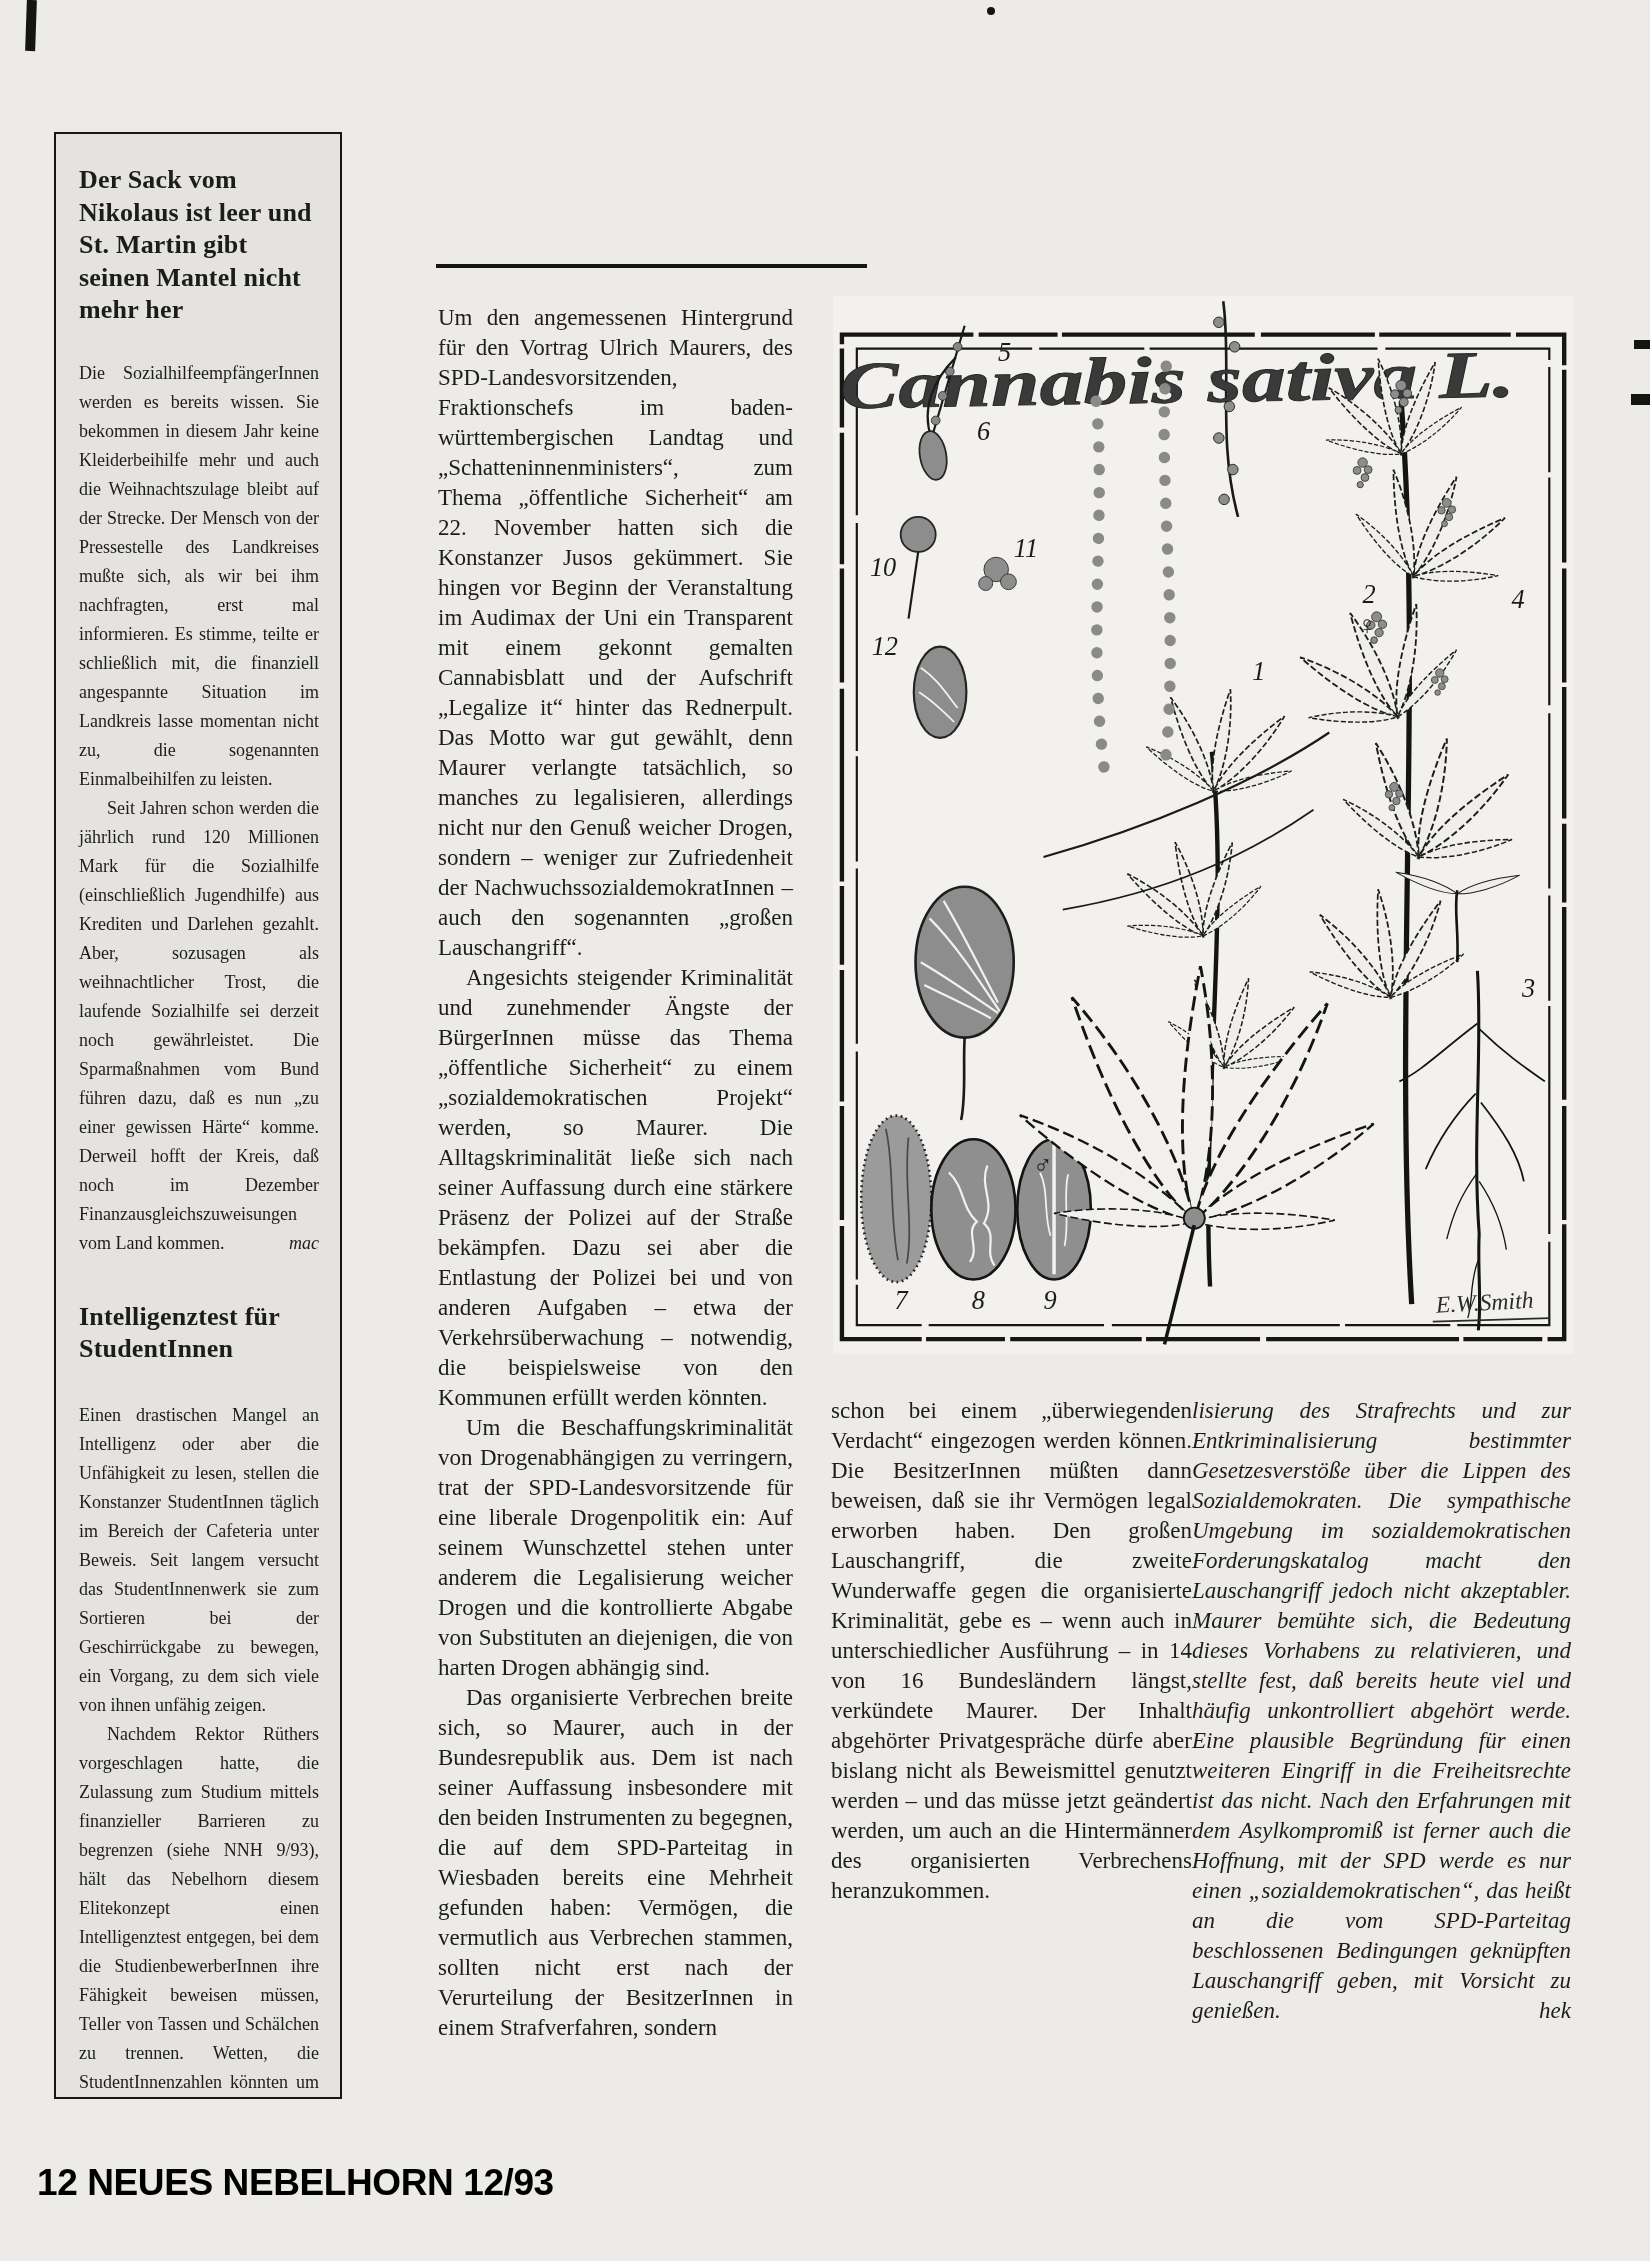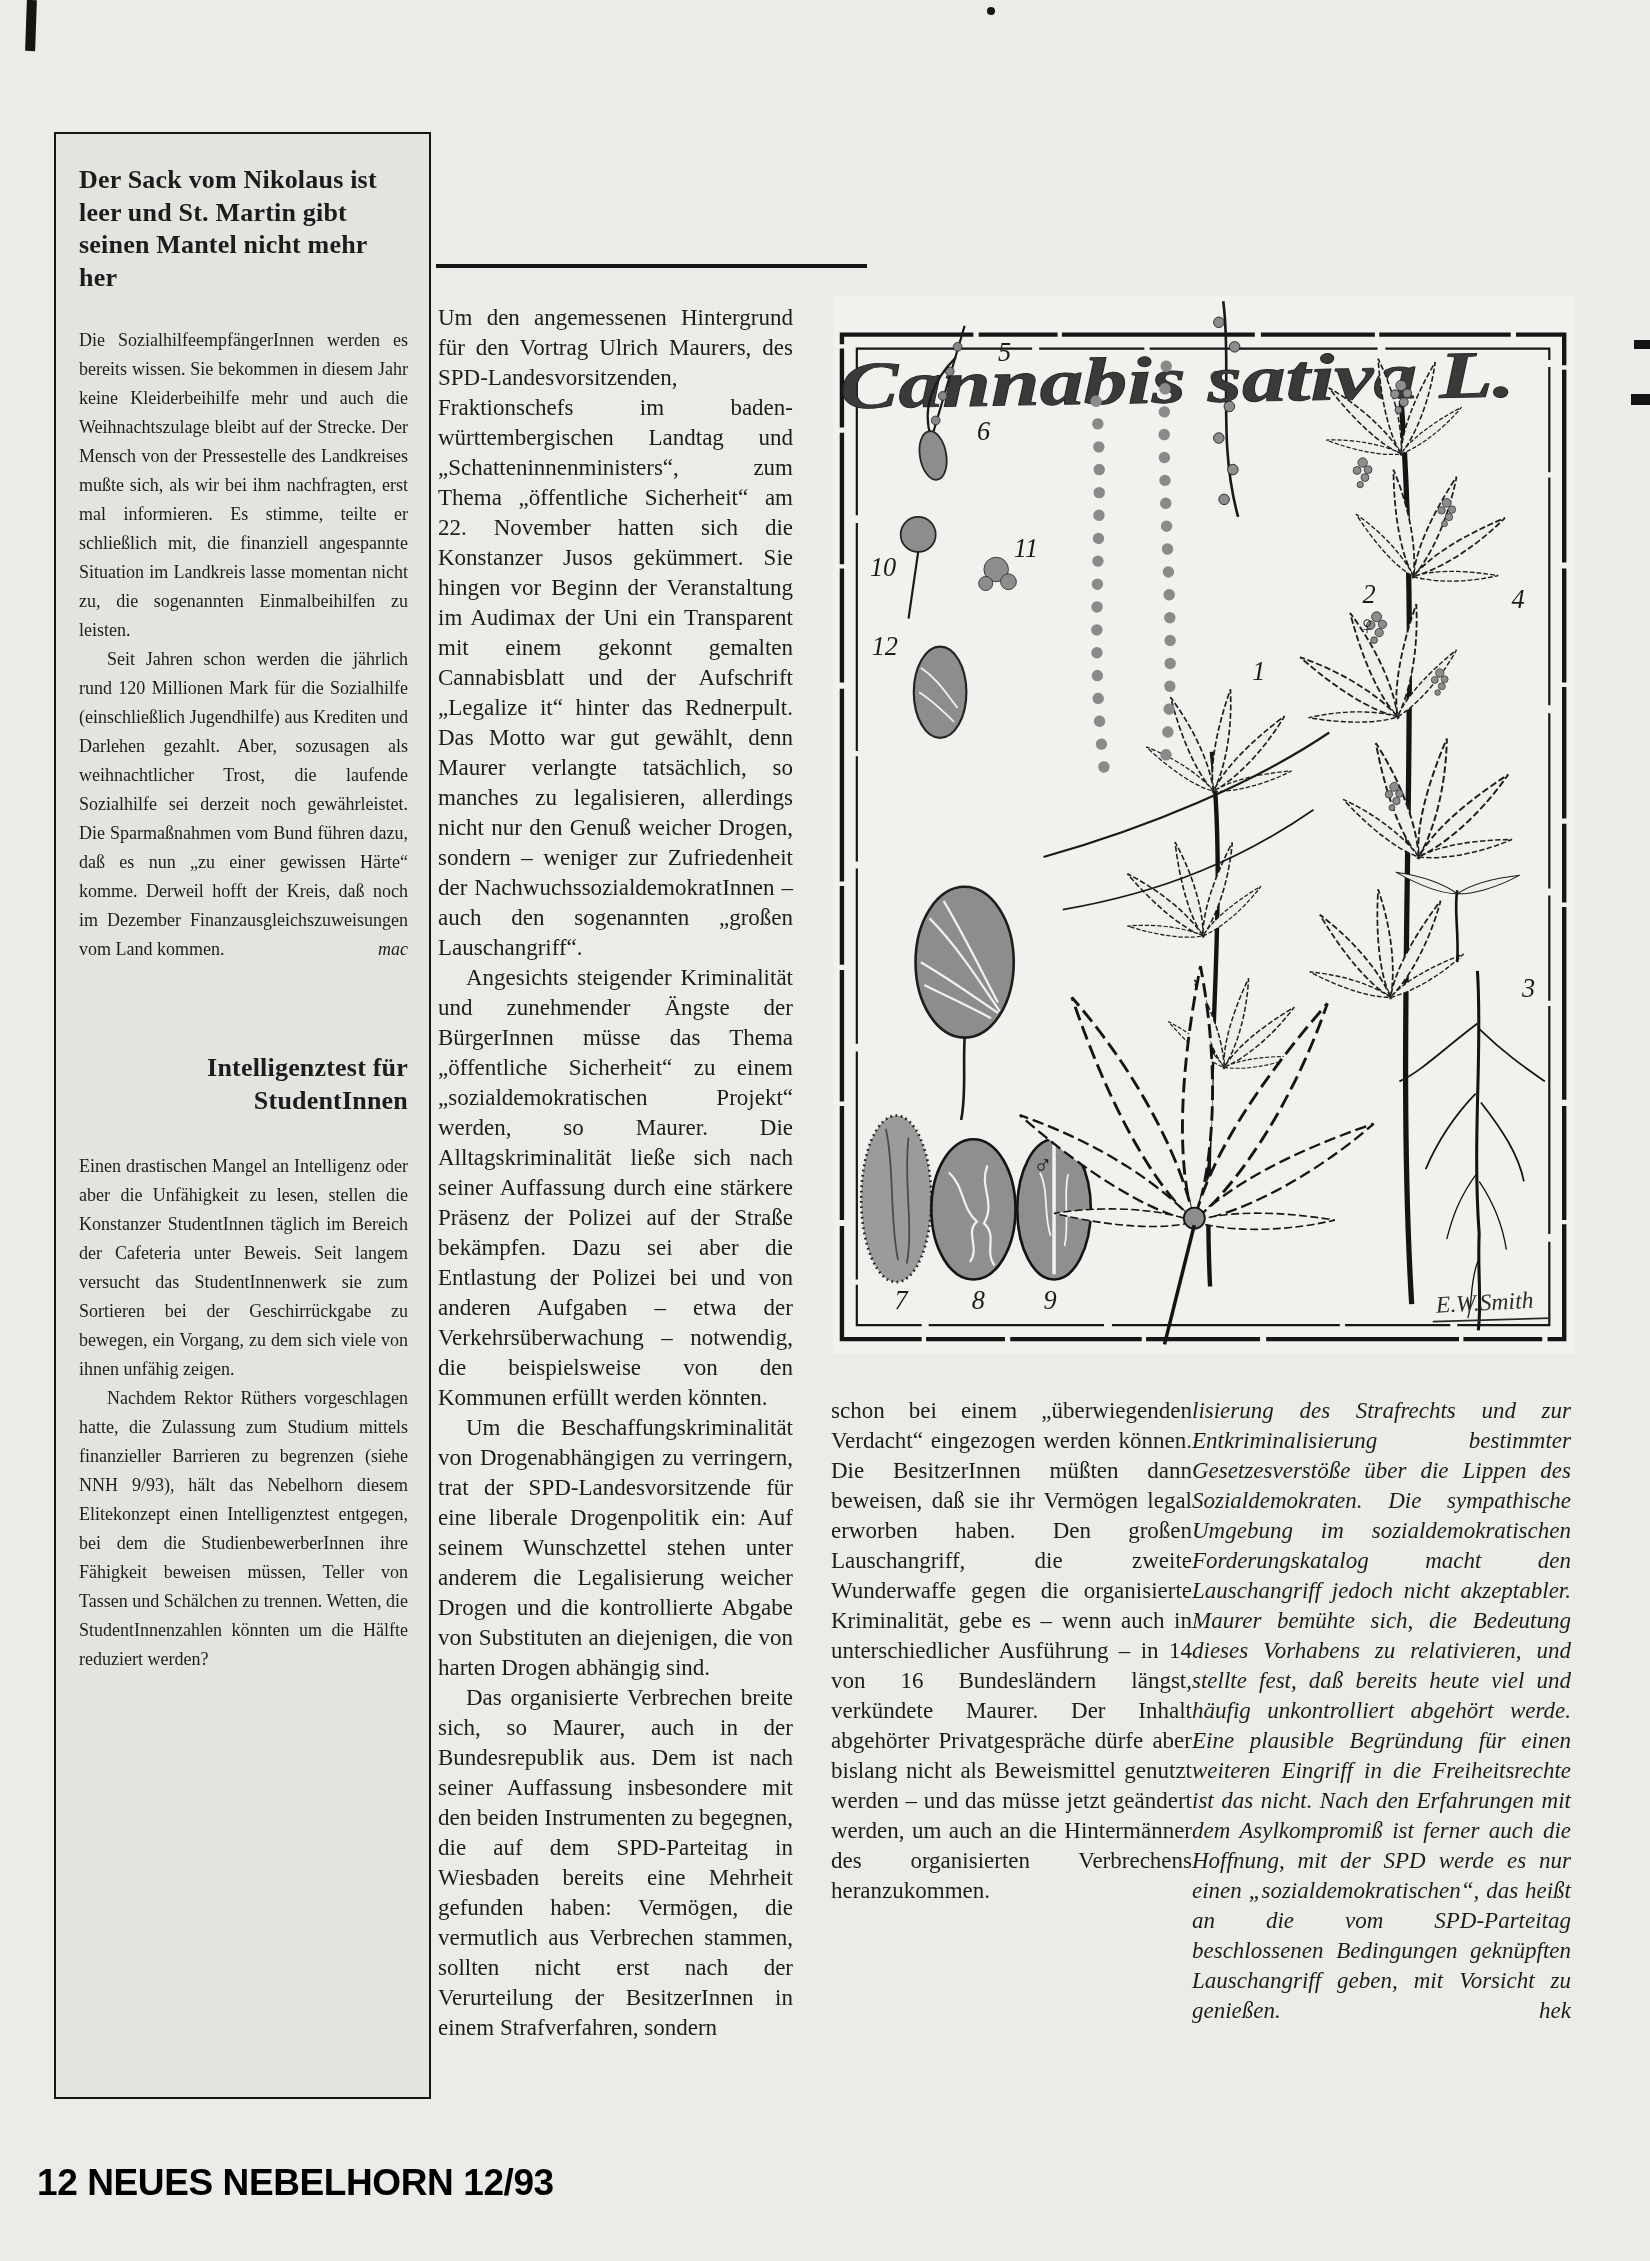--- a/index.html
+++ b/index.html
@@ -14,29 +14,29 @@
   }
   
   .artifact{position:absolute;background:#141414;}
   .a-corner{left:26px;top:0;width:9.6px;height:51px;transform:rotate(2deg);}
   .a-dot{left:987px;top:7px;width:8px;height:8px;border-radius:50%;}
   .a-dash1{left:1634px;top:340px;width:16px;height:8.8px;}
   .a-dash2{left:1631px;top:394px;width:19px;height:10.5px;}
 
   
   .sidebar-box{
-    position:absolute;left:54px;top:132px;width:377px;height:1967px;
+    position:absolute;left:54px;top:132px;width:288px;height:1967px;
     box-sizing:border-box;border:2.6px solid #161616;background:#e5e3df;
     padding:30px 21px 0 23px;overflow:hidden;
   }
   .sb-heading{
     font-size:26px;line-height:1.25;font-weight:bold;margin:0 0 32px 0;
     letter-spacing:0.2px;
   }
-  .sb-heading2{margin-top:88px;margin-bottom:35px;text-align:right;}
+  .sb-heading2{margin-top:43px;margin-bottom:35px;}
   .bp{font-size:18px;line-height:29px;text-align:justify;margin:0;
       overflow-wrap:break-word;}
   .bp + .bp{text-indent:28px;}
   .sig{float:right;font-style:italic;padding-left:12.3px;}
 
   
   .kicker{
     position:absolute;left:438px;top:130px;width:1149px;
     font-size:32px;font-weight:bold;letter-spacing:0.2px;
   }

